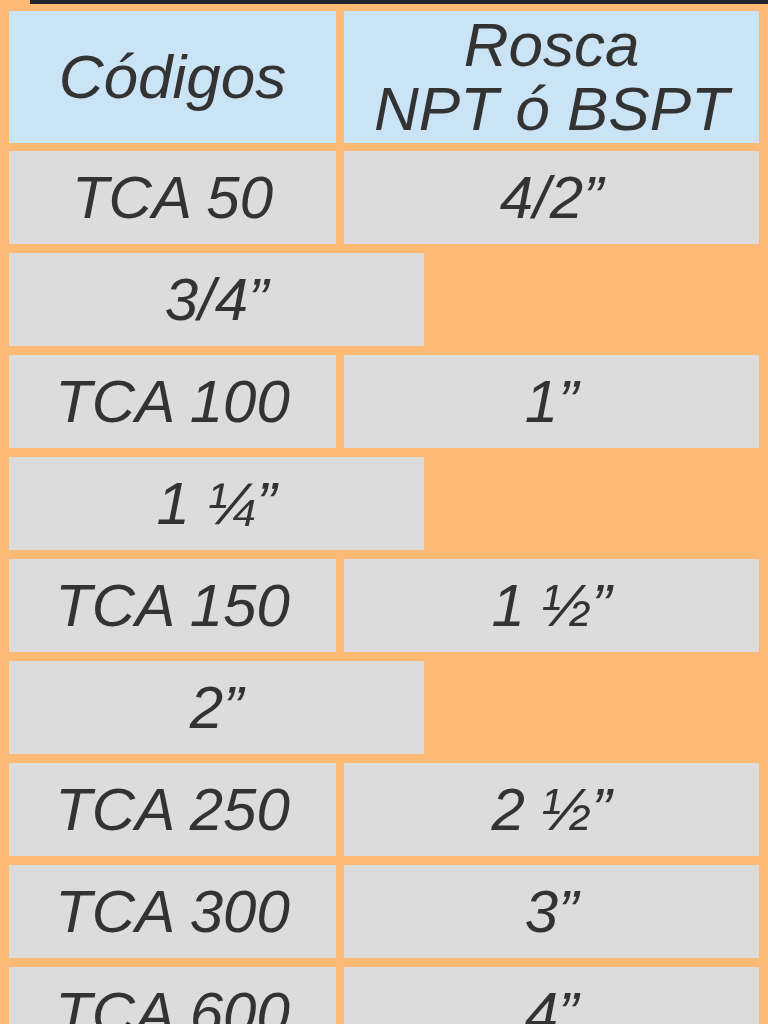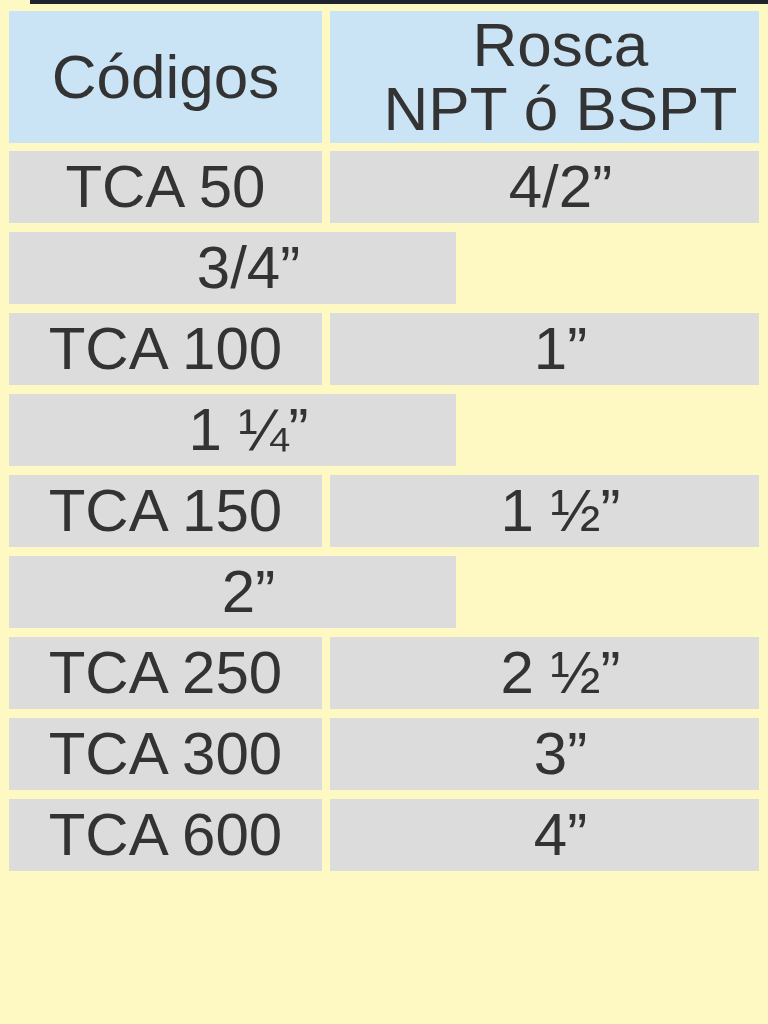--- a/index.html
+++ b/index.html
@@ -5,22 +5,23 @@
   html, body {
     margin: 0;
     padding: 0;
     background: #ffffff;
     font-family: "Liberation Sans", sans-serif;
   }
   .page {
     position: relative;
     width: 768px;
     height: 1024px;
-    background: #fef9c3;
+    background: #fdba74;
     overflow: hidden;
+    font-style: italic;
   }
   .top-edge-line {
     position: absolute;
     top: 0;
     left: 30px;
     right: 0;
     height: 4px;
     background: #20222e;
   }
   .spec-table {
@@ -39,30 +40,30 @@
   }
   .cell {
     display: flex;
     flex-direction: column;
     align-items: center;
     justify-content: center;
     color: #333333;
     text-align: center;
   }
   .col1 { width: 327px; }
-  .col2 { width: 415px; padding-left: 32px; }
+  .col2 { width: 415px; }
   .header-row .cell {
     background: #cae3f5;
     height: 132px;
     font-size: 62px;
     line-height: 64px;
   }
   .data-row .cell {
     background: #dcdcdc;
-    height: 72px;
+    height: 93px;
     font-size: 60px;
     line-height: 1;
   }
 </style>
 </head>
 <body>
 
 <div class="page">
   <div class="top-edge-line"></div>
 

